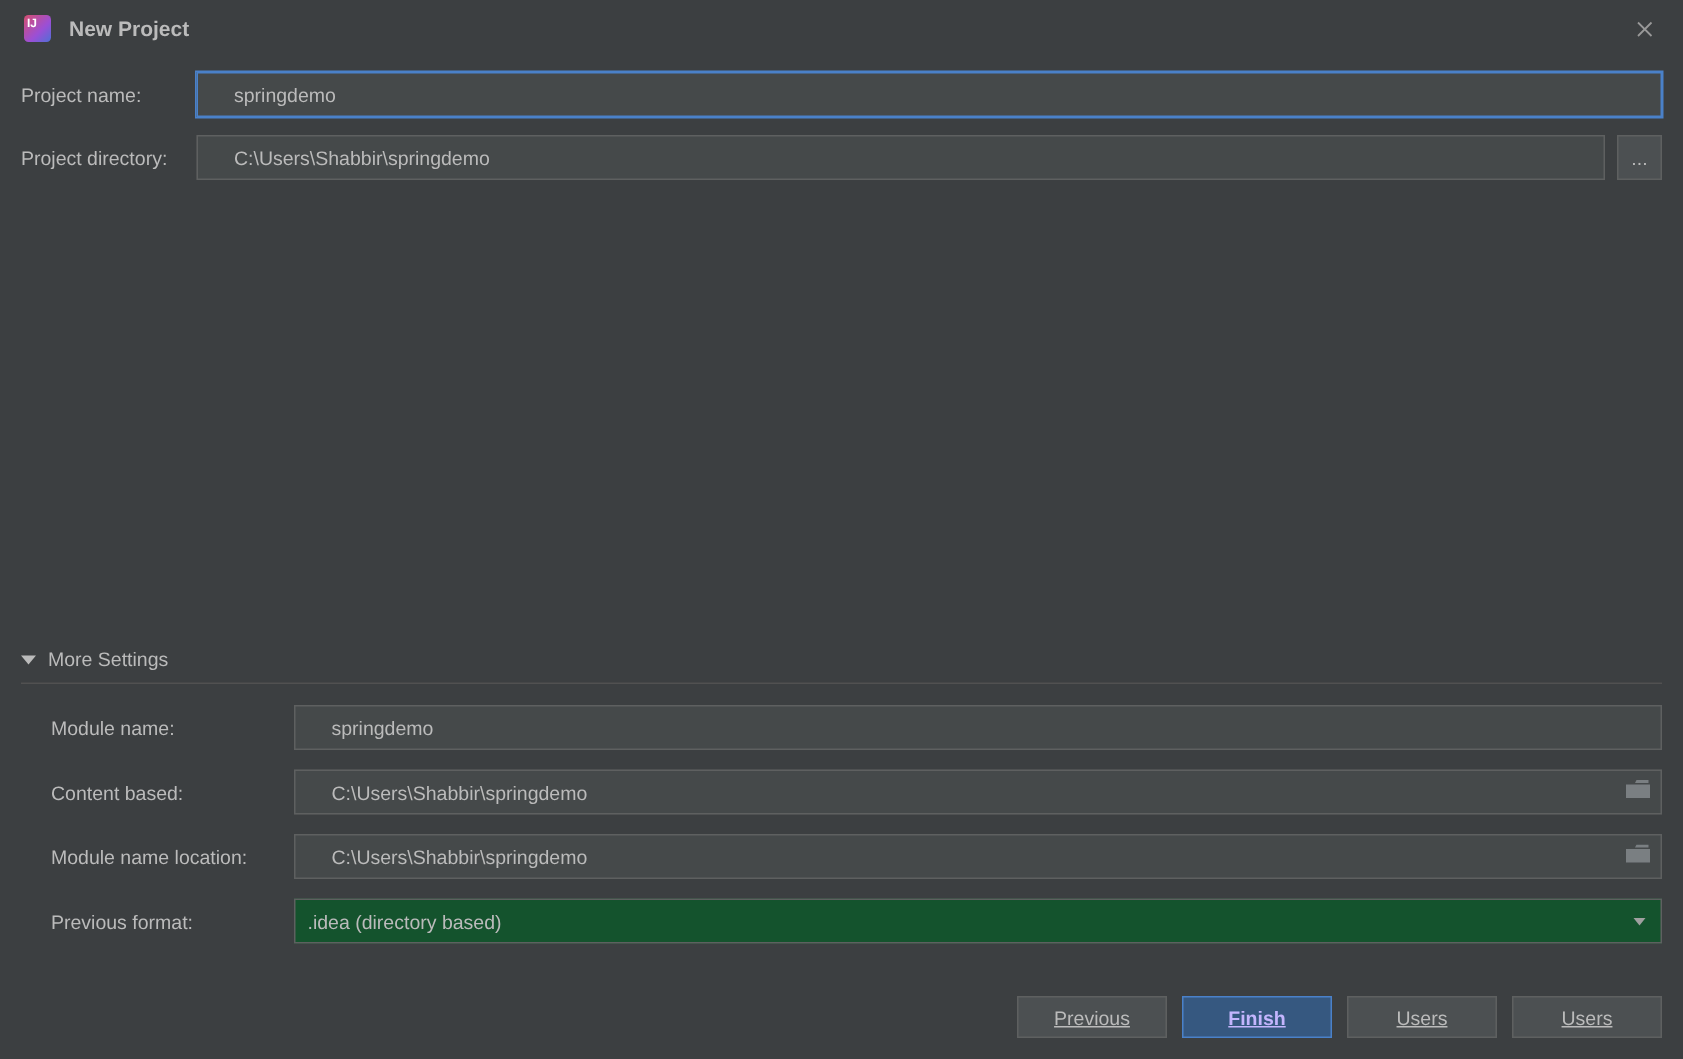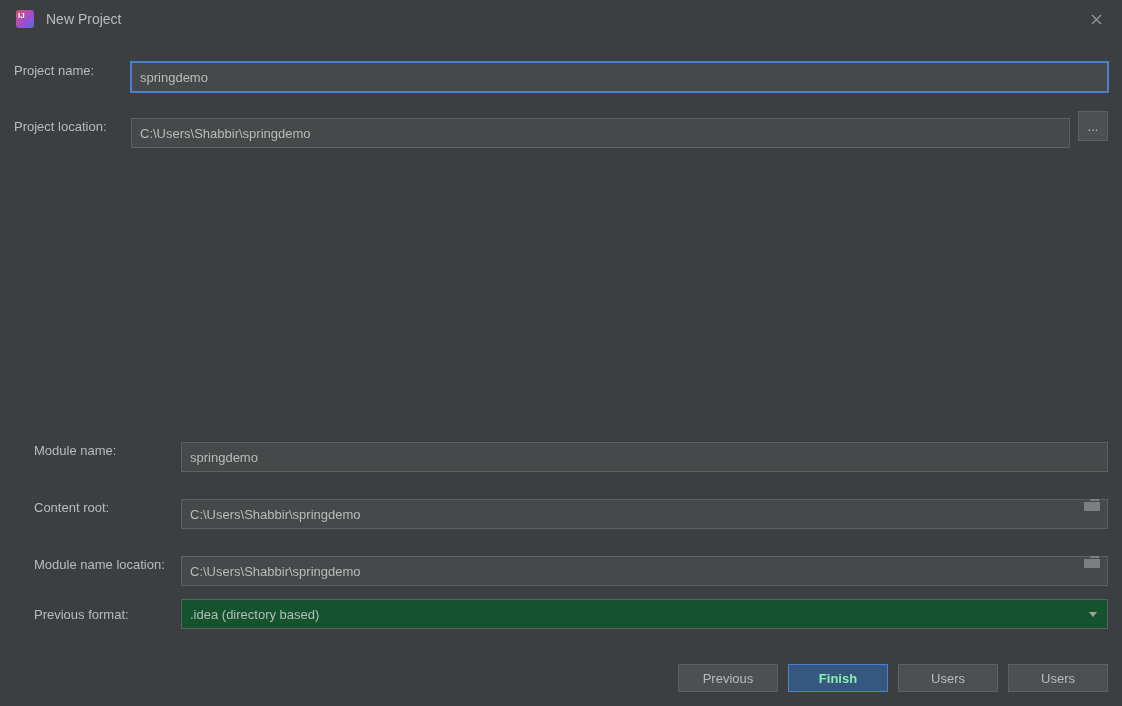--- a/index.html
+++ b/index.html
@@ -17,20 +17,21 @@
       overflow: hidden;
       display: flex;
       flex-direction: column;
     }
     .title-bar {
       display: flex;
       align-items: center;
       justify-content: space-between;
       padding: 6px 12px 6px 16px;
       height: 38px;
+      font-weight: bold;
     }
     .title-left {
       display: flex;
       align-items: center;
       gap: 12px;
     }
     .app-icon {
       width: 18px;
       height: 18px;
       background: linear-gradient(135deg, #d64f6f 0%, #9b4fd6 60%, #4f6fd6 100%);
@@ -76,25 +77,24 @@
       color: #bbbbbb;
       font-size: 13px;
       flex-shrink: 0;
     }
     .text-input {
       flex: 1;
       height: 30px;
       background: #45494a;
       border: 1px solid #5e6060;
       color: #bbbbbb;
-      padding: 0 8px;
+      padding: 0 24px;
       font-size: 13px;
       font-family: inherit;
       outline: none;
-      margin-top: 14px;
     }
     .text-input.focused {
       border: 1px solid #4a81c9;
       box-shadow: 0 0 0 1px #4a81c9;
     }
     .browse-btn {
       width: 30px;
       height: 30px;
       background: #4c5052;
       border: 1px solid #5e6060;
@@ -126,20 +126,21 @@
       border-top: 6px solid #bbbbbb;
     }
     .more-settings-content {
       padding-left: 20px;
     }
     .more-settings-content .form-label {
       width: 147px;
     }
     .more-settings-content .form-row {
       margin-bottom: 13px;
+      gap: 15px;
     }
     .input-with-icon {
       flex: 1;
       position: relative;
       display: flex;
       align-items: center;
     }
     .input-with-icon .text-input {
       width: 100%;
       padding-right: 32px;
@@ -180,25 +181,26 @@
     .btn {
       min-width: 100px;
       height: 28px;
       background: #4c5052;
       border: 1px solid #5e6060;
       color: #bbbbbb;
       font-size: 13px;
       cursor: pointer;
       padding: 0 18px;
       font-family: inherit;
+      text-decoration: underline;
     }
     .btn.primary {
       background: #365880;
       border: 1px solid #4a81c9;
-      color: #86efac;
+      color: #c4b5fd;
       font-weight: bold;
     }
   </style>
 </head>
 <body>
 
 <div class="title-bar">
   <div class="title-left">
     <div class="app-icon"></div>
     <div class="title-text">New Project</div>
@@ -212,37 +214,41 @@
 </div>
 
 <div class="content">
 
   <div class="form-row">
     <div class="form-label">Project name:</div>
     <input class="text-input focused" type="text" value="springdemo" style="">
   </div>
 
   <div class="form-row">
-    <div class="form-label">Project location:</div>
+    <div class="form-label">Project directory:</div>
     <input class="text-input" type="text" value="C:\Users\Shabbir\springdemo" style="">
     <button class="browse-btn">...</button>
   </div>
 
   <div class="spacer"></div>
 
+  <div class="more-settings-header">
+    <div class="triangle-down"></div>
+    <div>More Settings</div>
+  </div>
 
   <div class="more-settings-content">
 
     <div class="form-row">
       <div class="form-label">Module name:</div>
       <input class="text-input" type="text" value="springdemo" style="">
     </div>
 
     <div class="form-row">
-      <div class="form-label">Content root:</div>
+      <div class="form-label">Content based:</div>
       <div class="input-with-icon">
         <input class="text-input" type="text" value="C:\Users\Shabbir\springdemo" style="">
         <div class="input-icon-right">
           <svg width="16" height="13" viewBox="0 0 16 13">
             <path d="M0 2 L6 2 L7 0 L15 0 L15 2 L0 2 Z M0 3 L16 3 L16 12 L0 12 Z" fill="#7a7f82"></path>
           </svg>
         </div>
       </div>
     </div>
 

